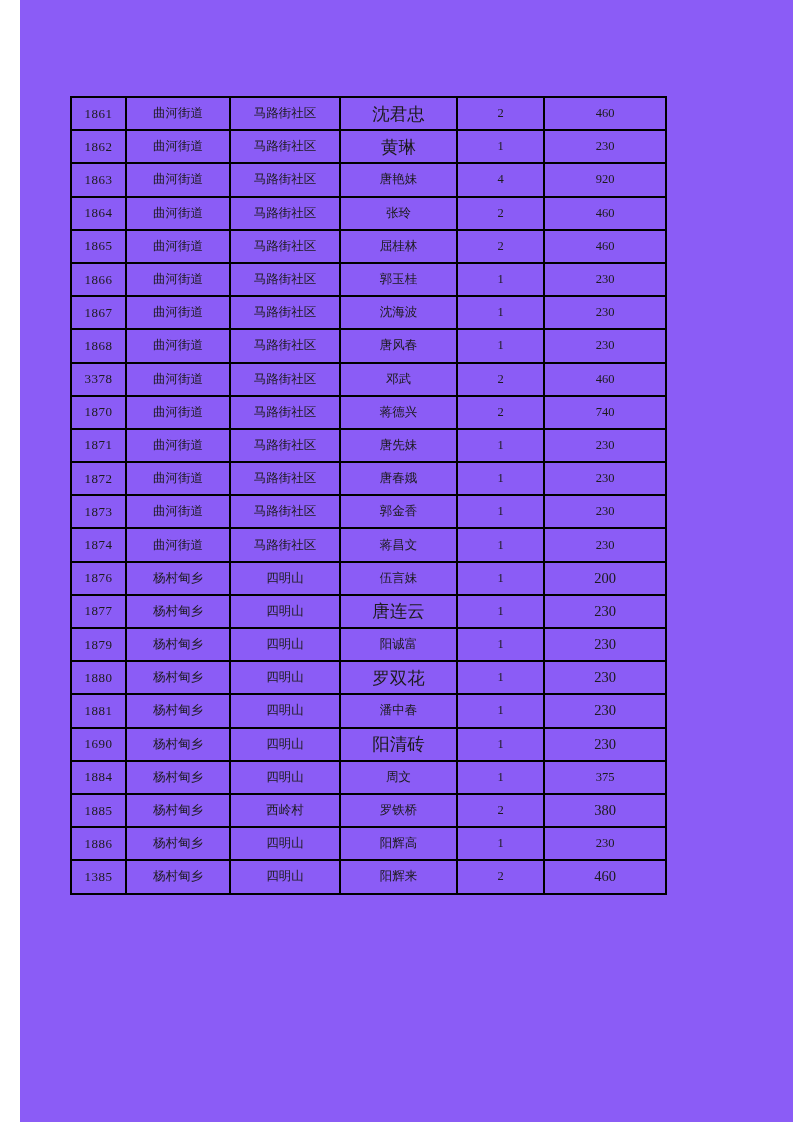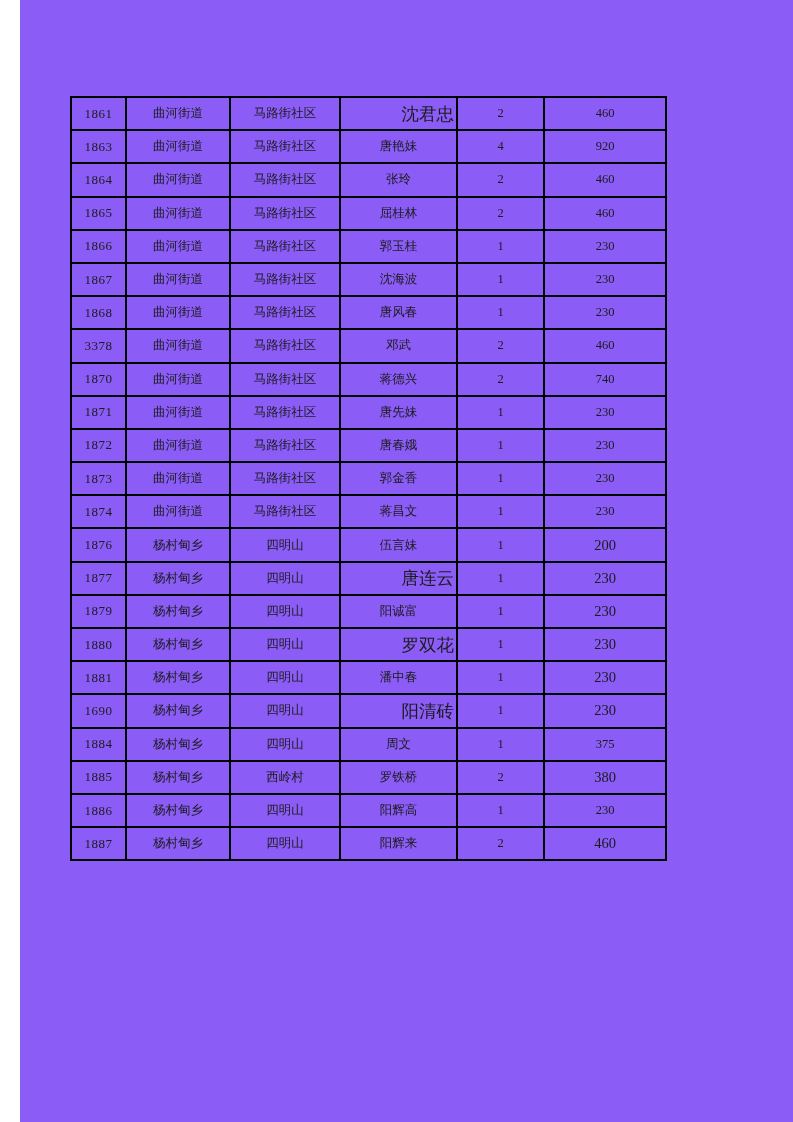--- a/index.html
+++ b/index.html
@@ -26,21 +26,21 @@
     padding: 0 2px;
     text-align: center;
     vertical-align: middle;
     font-family: "Liberation Serif", "DejaVu Serif", serif;
     font-size: 12.5px;
     color: #1b1b1b;
     white-space: nowrap;
     overflow: hidden;
   }
   table.roster td.c-id { font-size: 13px; letter-spacing: 0.5px; }
-  table.roster td.c-name.name-large { font-size: 17.5px; text-align: right; }
+  table.roster td.c-name.name-large { font-size: 17.5px; }
   table.roster td.c-amount.amount-large { font-size: 14.5px; }
 </style>
 </head>
 <body>
 
 <div class="page">
   <table class="roster">
     <colgroup>
       <col style="width:55px">
       <col style="width:104px">
@@ -52,20 +52,28 @@
     <tbody id="roster-body">
         <tr>
     <td class="c-id">1861</td>
     <td class="c-township">曲河街道</td>
     <td class="c-community">马路街社区</td>
     <td class="c-name name-large">沈君忠</td>
     <td class="c-count">2</td>
     <td class="c-amount">460</td>
   </tr>
         <tr>
+    <td class="c-id">1862</td>
+    <td class="c-township">曲河街道</td>
+    <td class="c-community">马路街社区</td>
+    <td class="c-name name-large">黄琳</td>
+    <td class="c-count">1</td>
+    <td class="c-amount">230</td>
+  </tr>
+        <tr>
     <td class="c-id">1863</td>
     <td class="c-township">曲河街道</td>
     <td class="c-community">马路街社区</td>
     <td class="c-name">唐艳妹</td>
     <td class="c-count">4</td>
     <td class="c-amount">920</td>
   </tr>
         <tr>
     <td class="c-id">1864</td>
     <td class="c-township">曲河街道</td>
@@ -220,21 +228,21 @@
   </tr>
         <tr>
     <td class="c-id">1886</td>
     <td class="c-township">杨村甸乡</td>
     <td class="c-community">四明山</td>
     <td class="c-name">阳辉高</td>
     <td class="c-count">1</td>
     <td class="c-amount">230</td>
   </tr>
         <tr>
-    <td class="c-id">1887</td>
+    <td class="c-id">1385</td>
     <td class="c-township">杨村甸乡</td>
     <td class="c-community">四明山</td>
     <td class="c-name">阳辉来</td>
     <td class="c-count">2</td>
     <td class="c-amount amount-large">460</td>
   </tr>
       </tbody>
   </table>
 </div>
 

